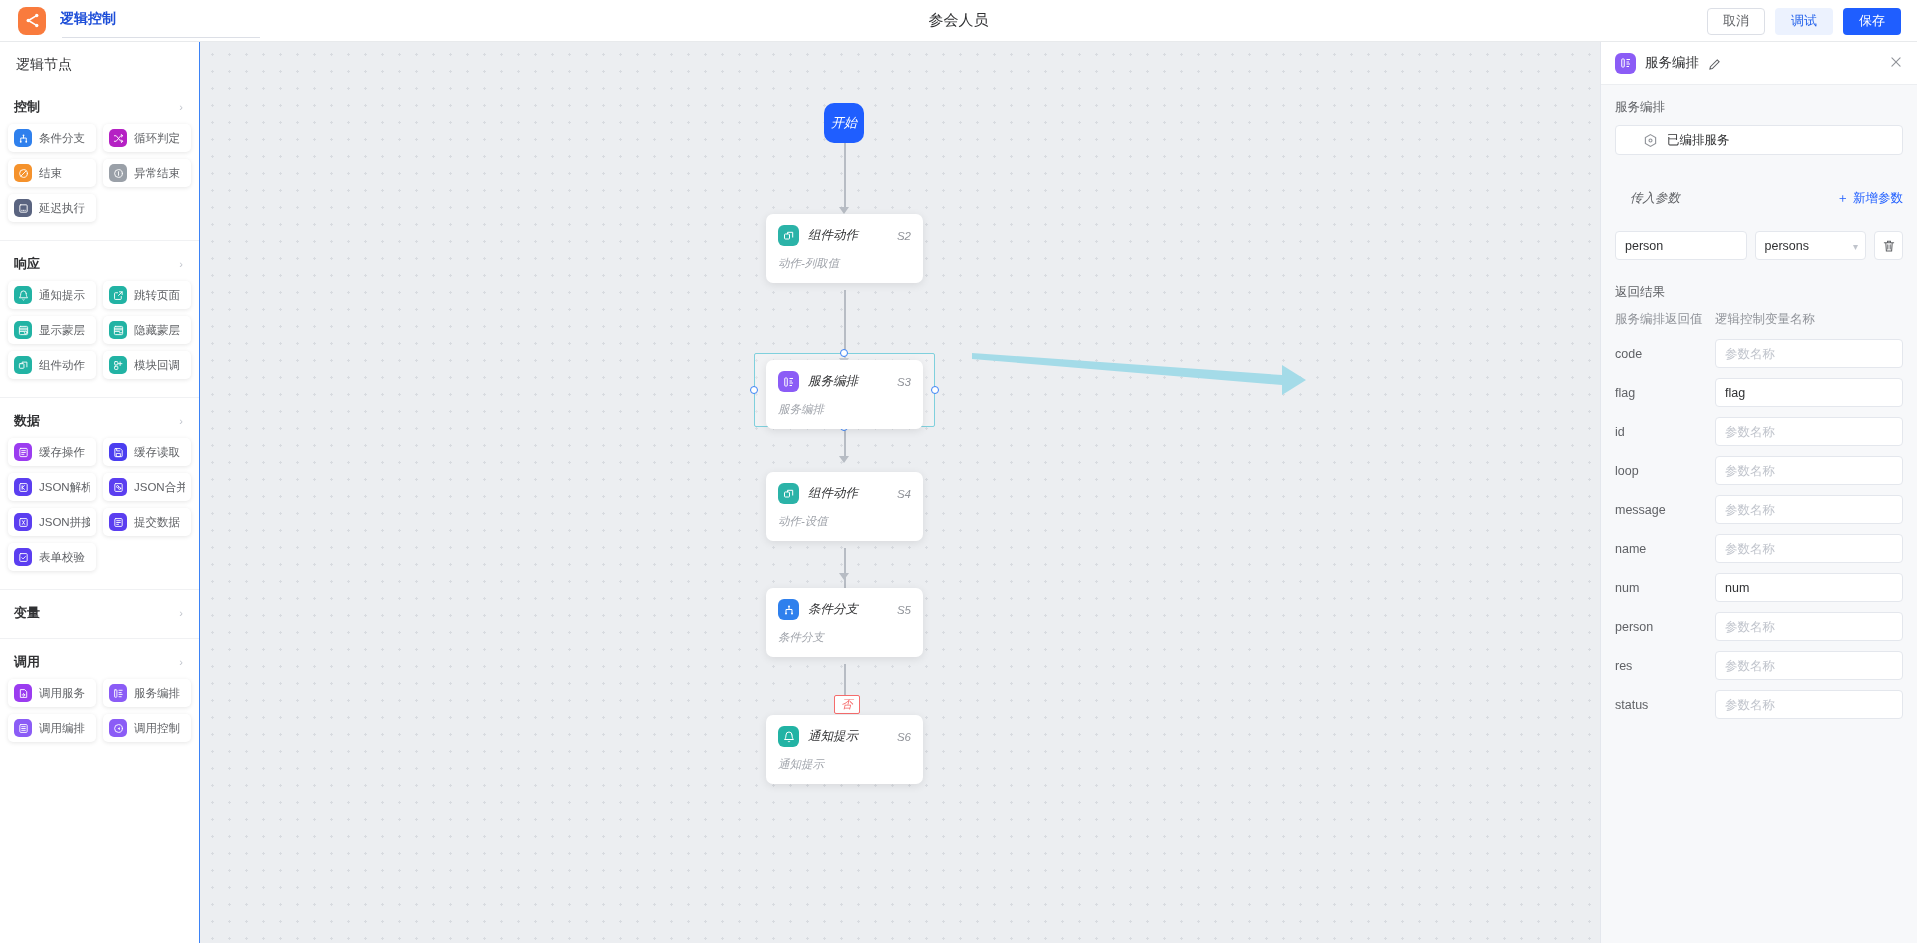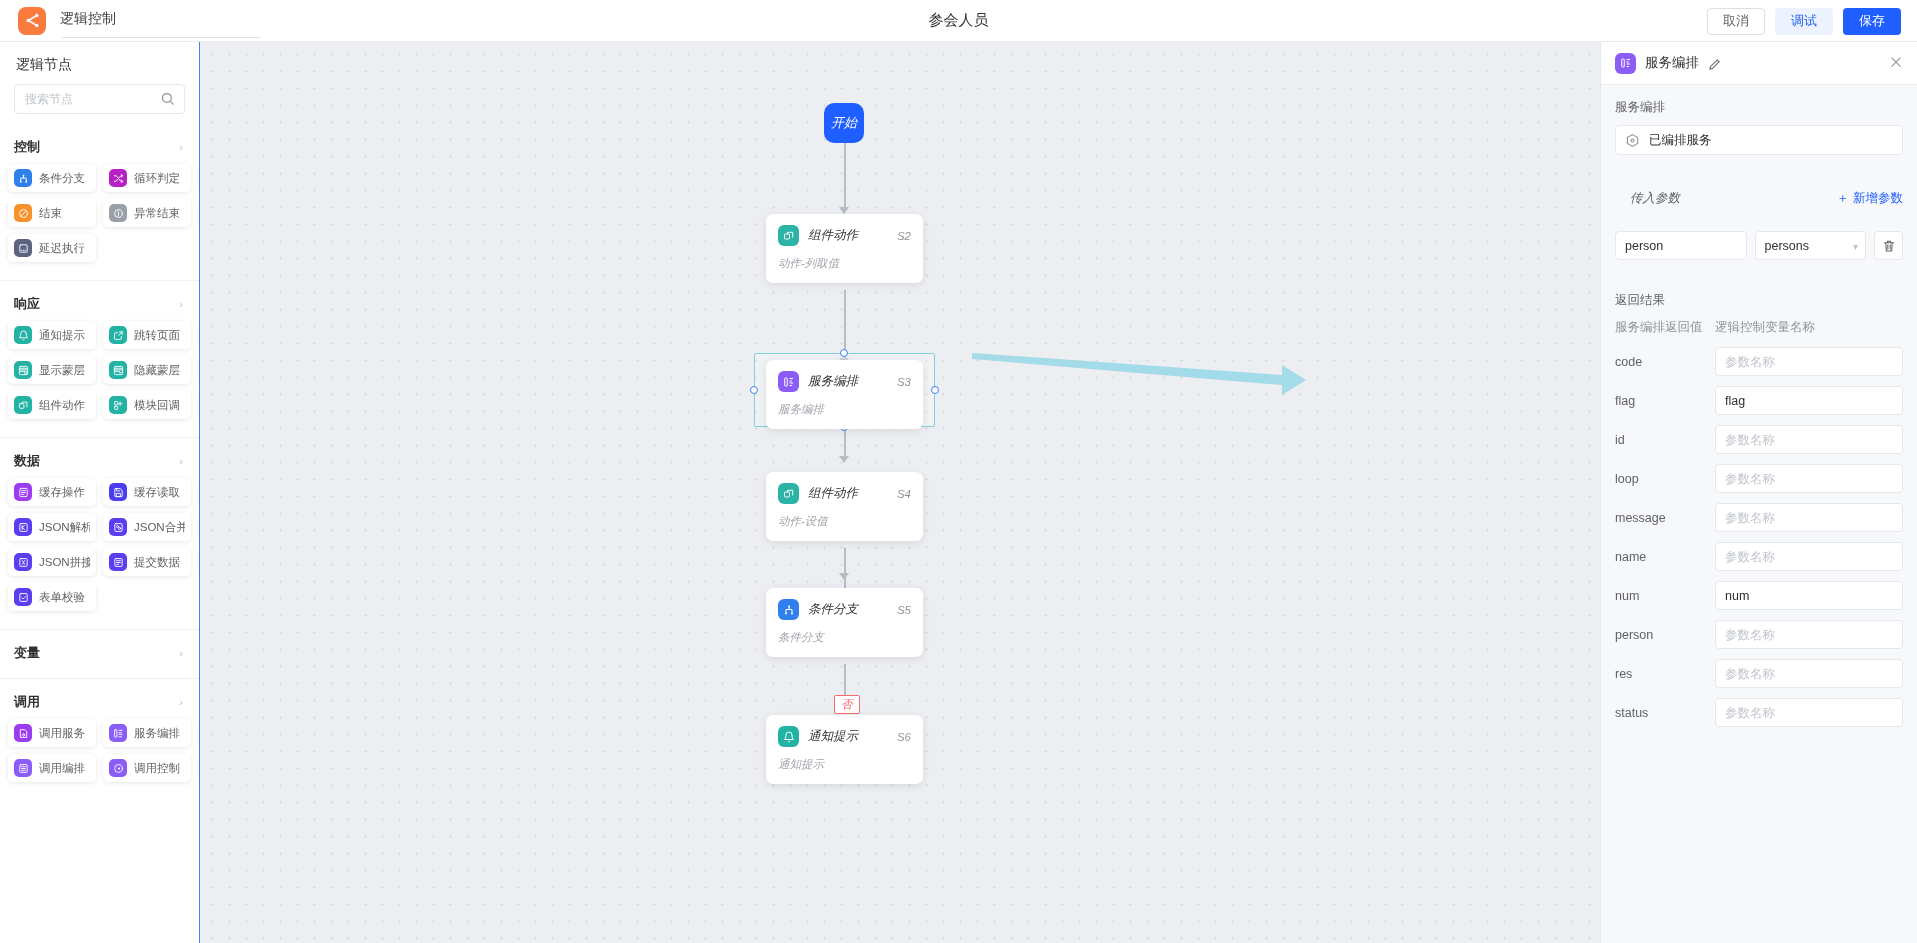--- a/index.html
+++ b/index.html
@@ -16,21 +16,21 @@
     background: #ffffff; border-bottom: 1px solid #e8eaec;
     display: flex; align-items: center;
   }
   .topbar-left { display: flex; align-items: center; padding-left: 18px; gap: 14px; }
   .app-logo {
     width: 28px; height: 28px; border-radius: 8px;
     background: #f97b3d; display: flex; align-items: center; justify-content: center;
   }
   .app-logo svg { display:block; }
   .app-title {
-    font-size: 14px; color: #404040; font-weight: 400;
+    font-size: 14px; color: #1d4ed8; font-weight: 700;
     padding: 4px 10px 8px 0;
     text-align: center;
   }
   .title-underline {
     position: absolute; left: 62px; bottom: 3px; width: 198px; height: 1px; background: #dcdfe6;
   }
   .topbar-center {
     position: absolute; left: 0; right: 0; text-align: center;
     font-size: 15px; color: #303133; font-weight: 400; pointer-events: none;
   }
@@ -157,21 +157,21 @@
     width: 21px; height: 21px; border-radius: 6px; background: #8b5cf6;
     display: flex; align-items: center; justify-content: center; color: #fff;
   }
   .rp-title { font-size: 13.5px; color: #303133; }
   .edit-icon { color: #606266; width: 13px; height: 13px; cursor: pointer; }
   .rp-close { margin-left: auto; color: #909399; font-size: 15px; cursor: pointer; line-height:1; }
   .rp-body { padding: 14px 14px 0 14px; height: 858px; overflow-y: auto; }
   .sec-label { font-size: 12.5px; color: #606266; margin-bottom: 9px; }
   .svc-field {
     height: 30px; background: #fff; border: 1px solid #e4e7ed; border-radius: 4px;
-    display: flex; align-items: center; gap: 9px; padding: 0 9px; cursor: pointer;
+    display: flex; align-items: center; gap: 9px; padding: 0 27px; cursor: pointer;
   }
   .svc-ico { width: 15px; height: 15px; color: #909399; }
   .svc-text { font-size: 12.5px; color: #303133; }
   .row-head {
     display: flex; align-items: center; justify-content: space-between;
     margin-top: 20px; margin-bottom: 9px;
   }
   .add-link { font-size: 12.5px; color: #1f5eff; cursor: pointer; display:flex; align-items:center; gap:4px; }
   .param-row { display: flex; align-items: center; gap: 8px; }
   .inp {
@@ -183,21 +183,21 @@
   .sel-wrap { position: relative; flex: 1; }
   .sel-caret {
     position: absolute; right: 8px; top: 10px; color: #c0c4cc;
     pointer-events: none; font-size: 10px;
   }
   .del-btn {
     width: 29px; height: 29px; background: #fff; border: 1px solid #e4e7ed;
     border-radius: 4px; display: flex; align-items: center; justify-content: center;
     color: #606266; cursor: pointer; flex: 0 0 29px;
   }
-  .ret-title { font-size: 12.5px; color: #606266; margin: 32px 0 10px 0; }
+  .ret-title { font-size: 12.5px; color: #606266; margin: 24px 0 10px 0; }
   .ret-cols { display: flex; margin-bottom: 11px; }
   .ret-col1 { width: 100px; font-size: 12.5px; color: #909399; }
   .ret-col2 { flex: 1; font-size: 12.5px; color: #909399; }
   .ret-row { display: flex; align-items: center; margin-bottom: 10px; }
   .ret-key { width: 100px; font-size: 12.5px; color: #606266; }
   .ret-val { flex: 1; }
 </style>
 </head>
 <body>
 
@@ -220,29 +220,20 @@
   <div class="topbar-center">参会人员</div>
   <div class="topbar-right">
     <div class="btn btn-cancel">取消</div>
     <div class="btn btn-debug">调试</div>
     <div class="btn btn-save">保存</div>
   </div>
 </div>
 
 <div class="leftpanel">
   <div class="lp-title">逻辑节点</div>
-  <div class="search-wrap">
-    <input class="search-box" placeholder="搜索节点" style="">
-    <span class="search-icon">
-      <svg width="15" height="15" viewBox="0 0 24 24" fill="none" stroke="currentColor" stroke-width="2">
-        <circle cx="11" cy="11" r="7"></circle>
-          <line x1="16.2" y1="16.2" x2="21" y2="21" stroke-linecap="round"></line>
-      </svg>
-    </span>
-  </div>
   <div id="groups-host">
       <div class="group">
         <div class="group-head">
           <span class="group-name">控制</span>
           <span class="chev">›</span>
         </div>
         <div class="node-grid">
           <div class="node-chip">
             <span class="chip-ico" style="background:#2f80ed">
               <svg width="11" height="11" viewBox="0 0 24 24">

